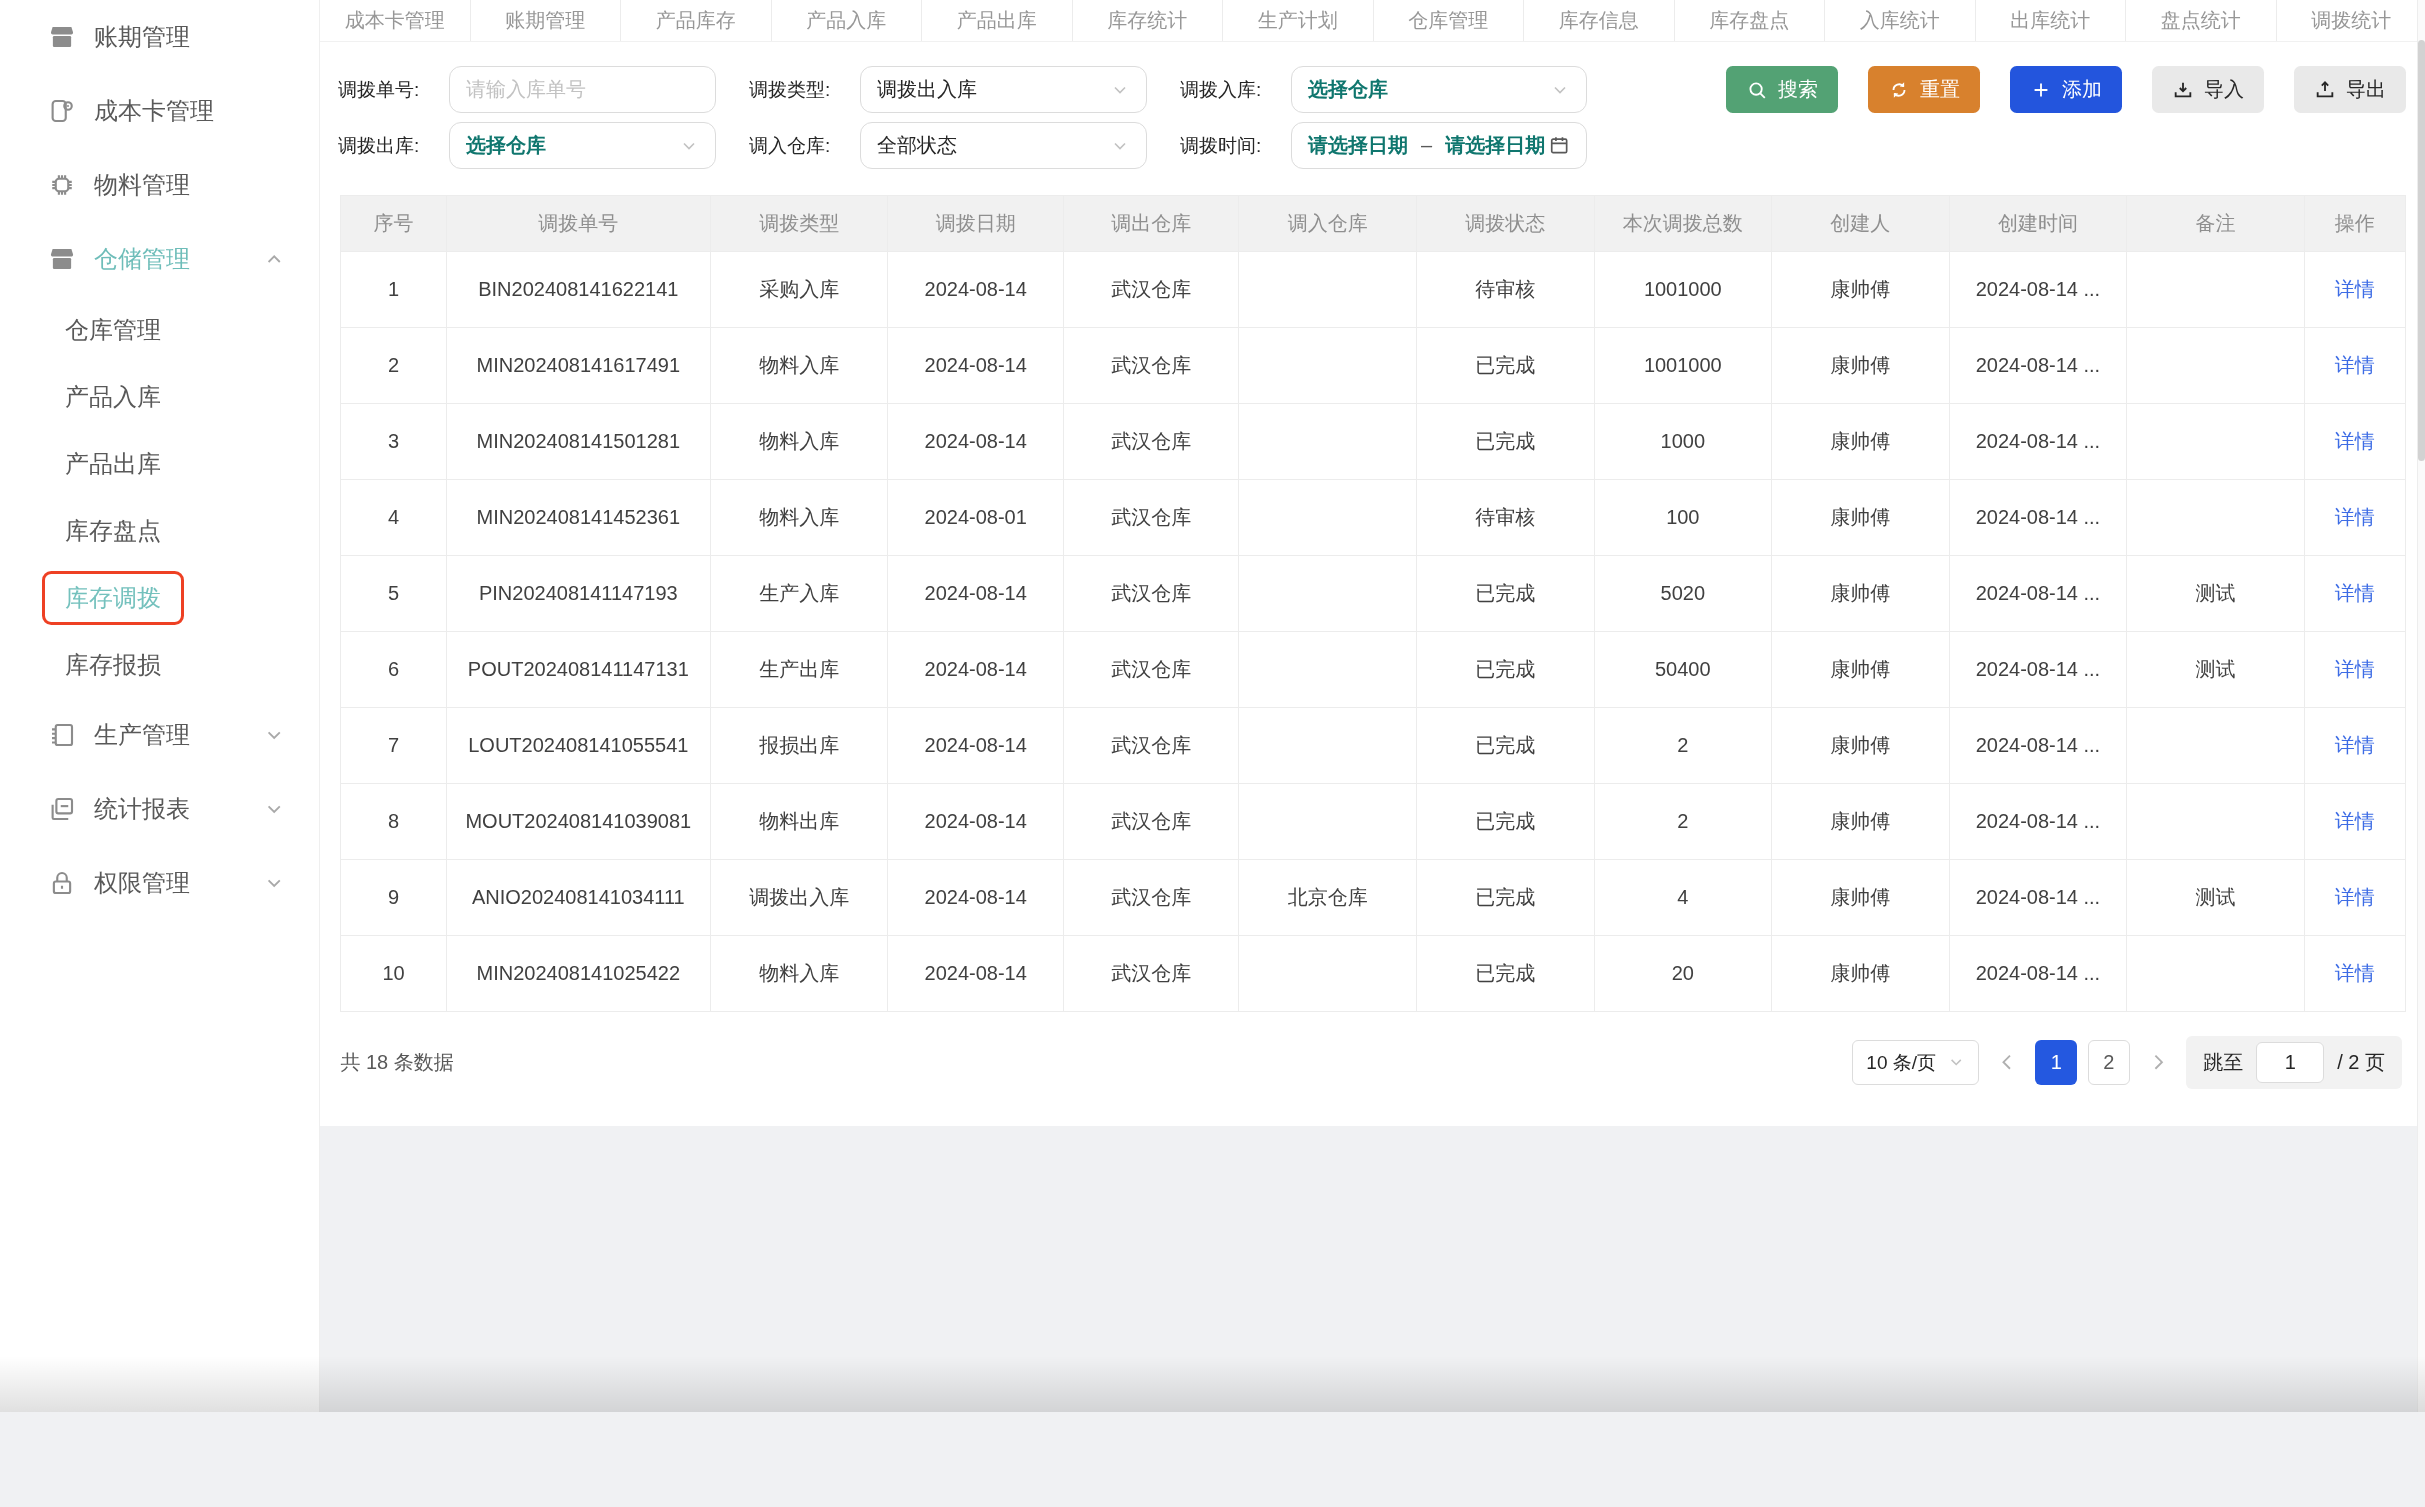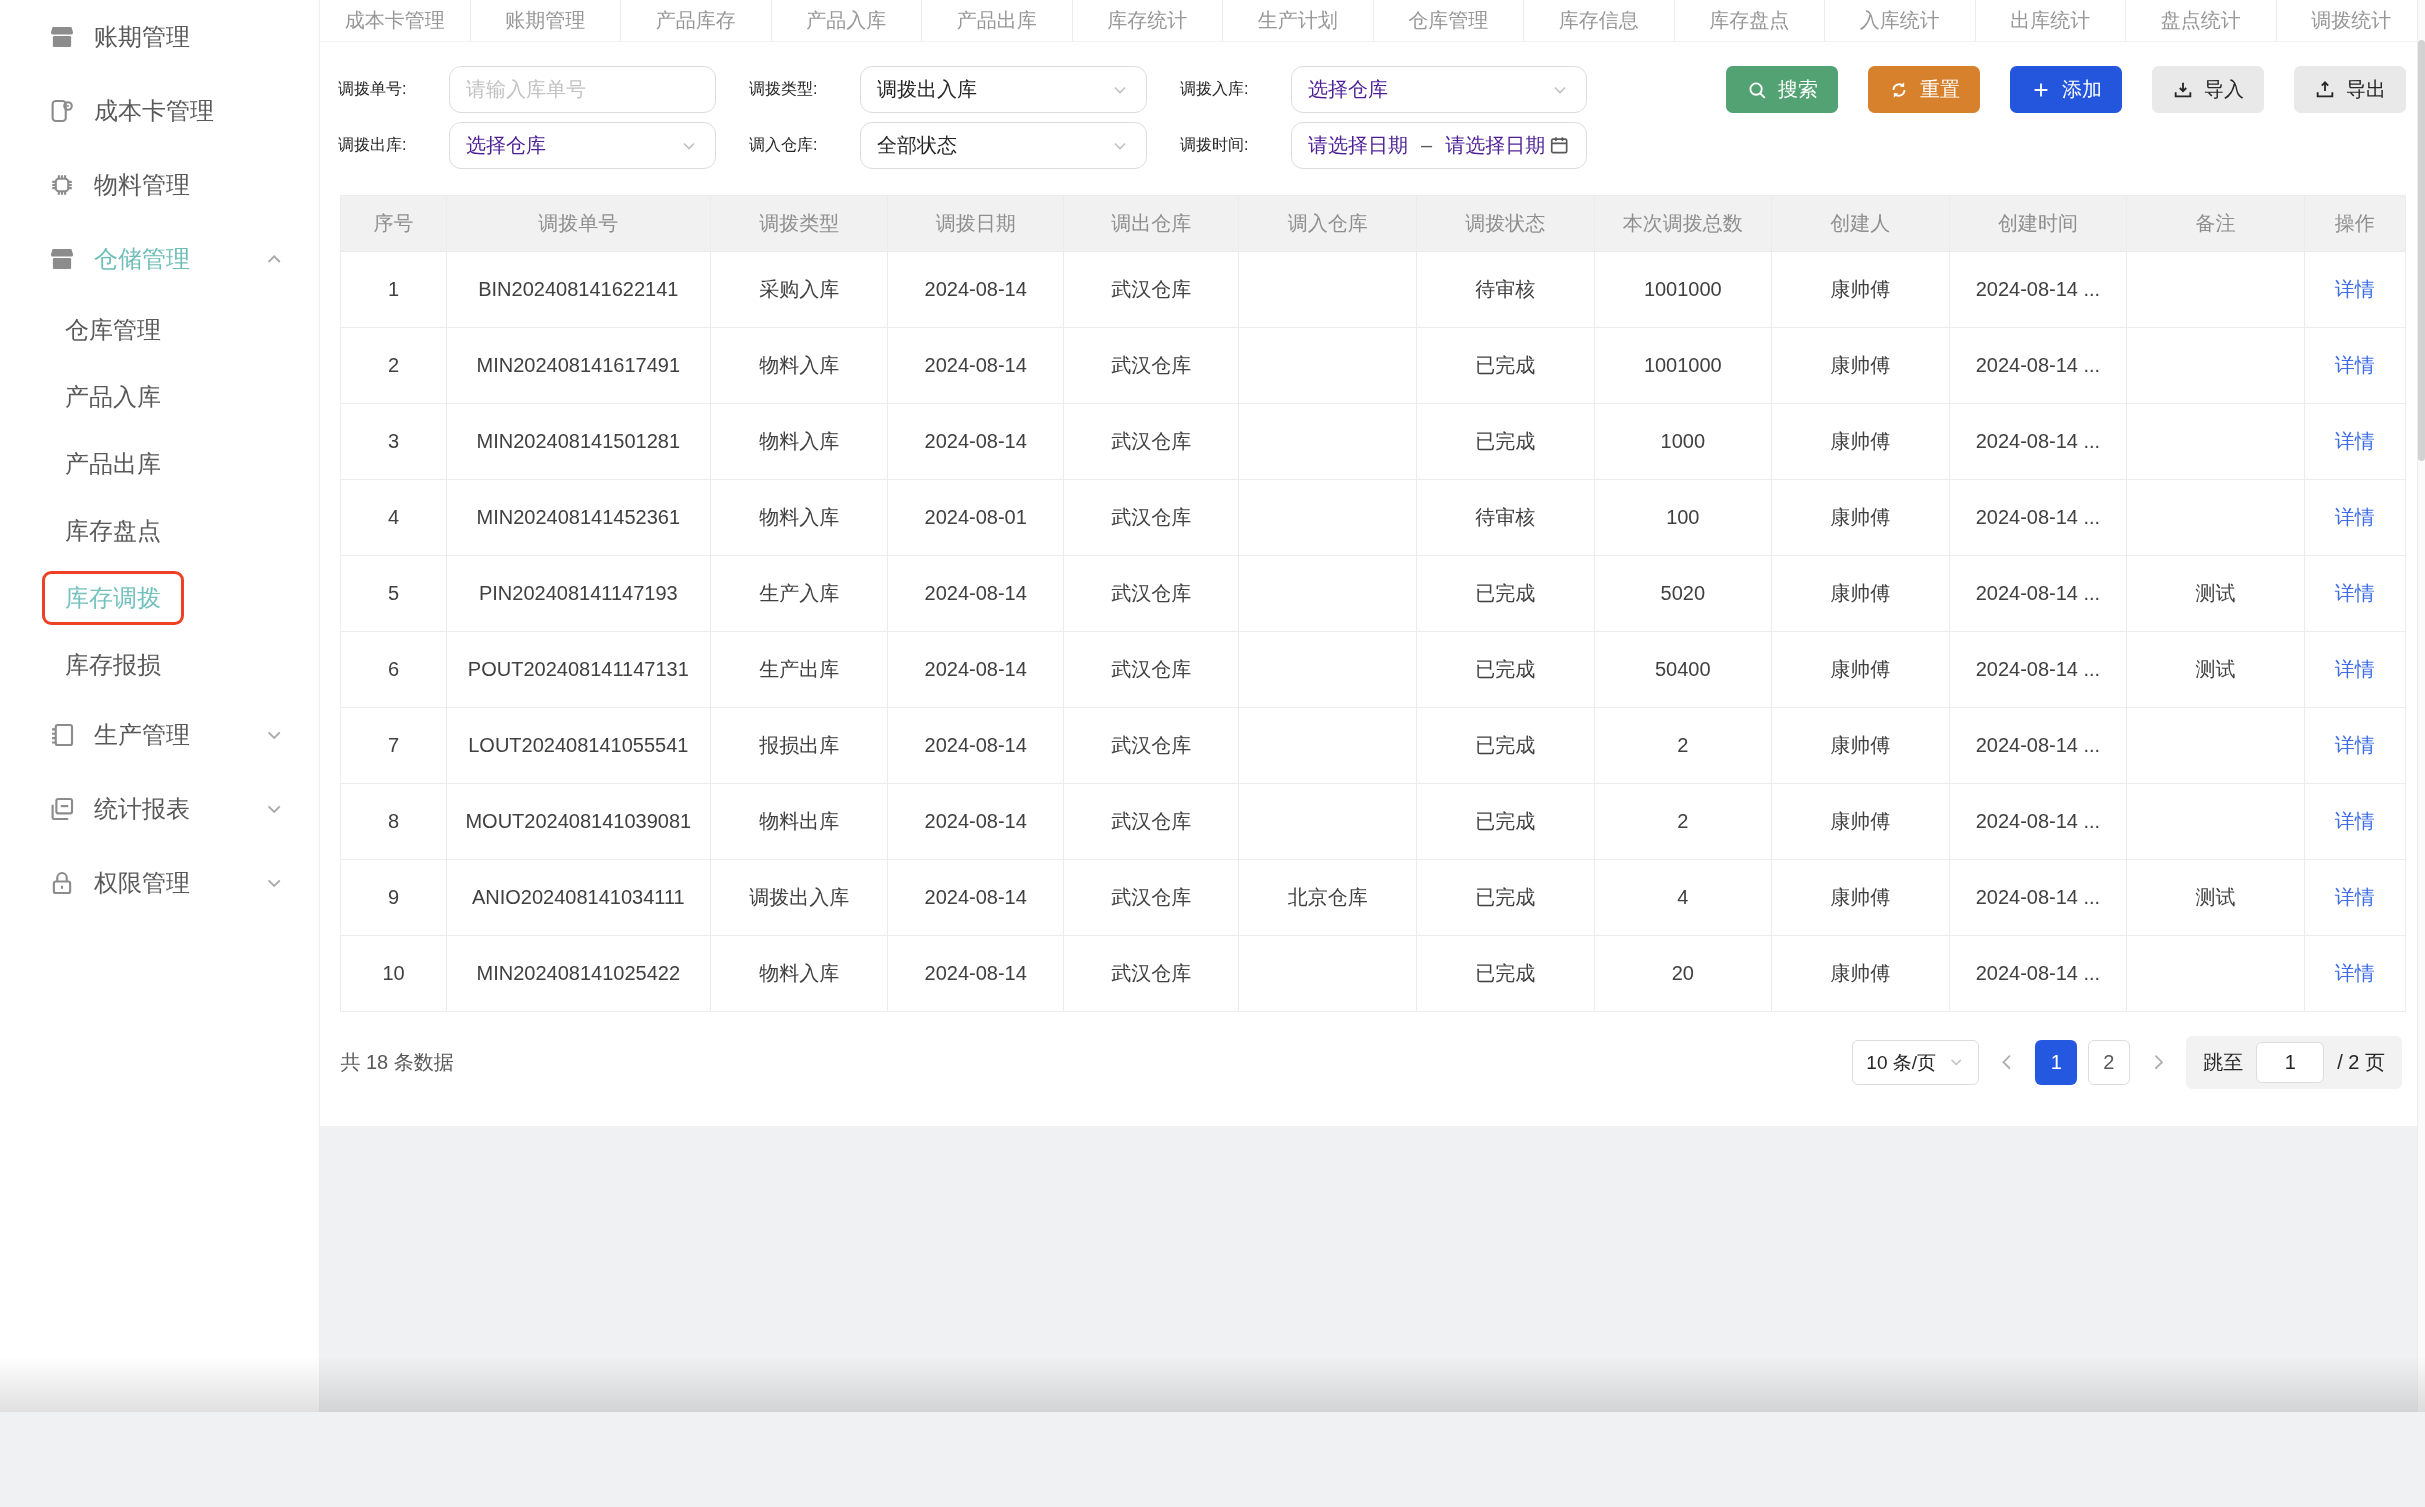--- a/index.html
+++ b/index.html
@@ -30,27 +30,27 @@
     color:#979797; border-right:0.7px solid #ececec; cursor:pointer; white-space:nowrap; }
   .tab:last-child { border-right:none; }
 
   .panel { background:#fff; padding-top:24px; }
 
   
   .filters { padding:0 20px 0 18px; }
   .filter-row { display:flex; align-items:center; height:47px; margin-bottom:9.2px; }
   .fgroup { display:flex; align-items:center; }
   .fgroup + .fgroup { margin-left:33px; }
-  .flabel { font-size:16px; color:#262626; width:111px; white-space:nowrap; }
+  .flabel { font-size:19px; color:#262626; width:111px; white-space:nowrap; }
   .control { height:47px; border:1.3px solid #dcdcdc; border-radius:12px; background:#fff;
     display:flex; align-items:center; padding:0 16px; font-size:20px; color:#262626; }
   .control input { border:none; outline:none; width:100%; font-size:20px; color:#262626;
     font-family:inherit; background:transparent; }
   .control input::placeholder { color:#c2c2c2; }
-  .ph { color:#4c1d95; }
+  .ph { color:#0f766e;font-weight:bold; }
   .val { color:#262626; }
   .control .chev { margin-left:auto; color:#c2c2c2; width:20px; height:20px; flex-shrink:0; }
   .w1 { width:267px; } .w2 { width:287px; } .w3 { width:296px; }
   .dr-sep { margin:0 13px; color:#595959; }
   .cal { margin-left:auto; width:22.4px; height:22.4px; color:#595959; flex-shrink:0; }
 
   .fbuttons { margin-left:auto; display:flex; gap:30px; align-items:flex-end; }
   .btn { height:47px; border:none; border-radius:6.6px; display:flex; align-items:center;
     justify-content:center; gap:10px; font-size:20px; padding:0 20px; cursor:pointer;
     font-family:inherit; white-space:nowrap; }

